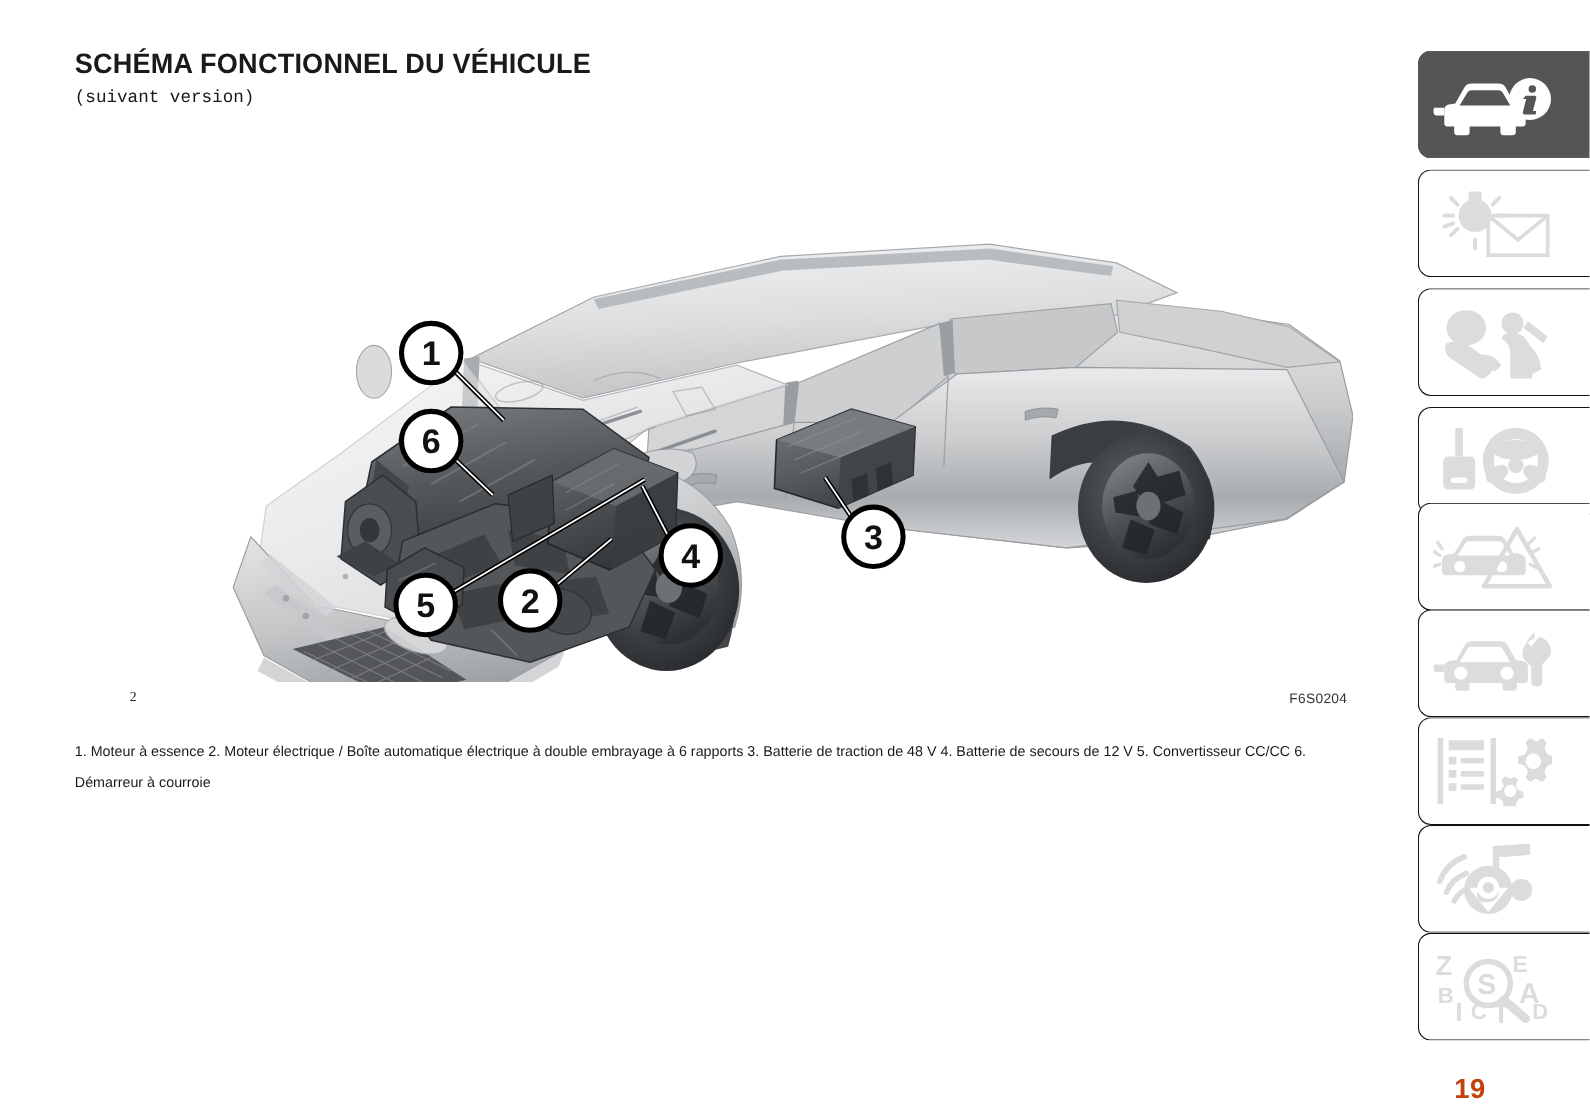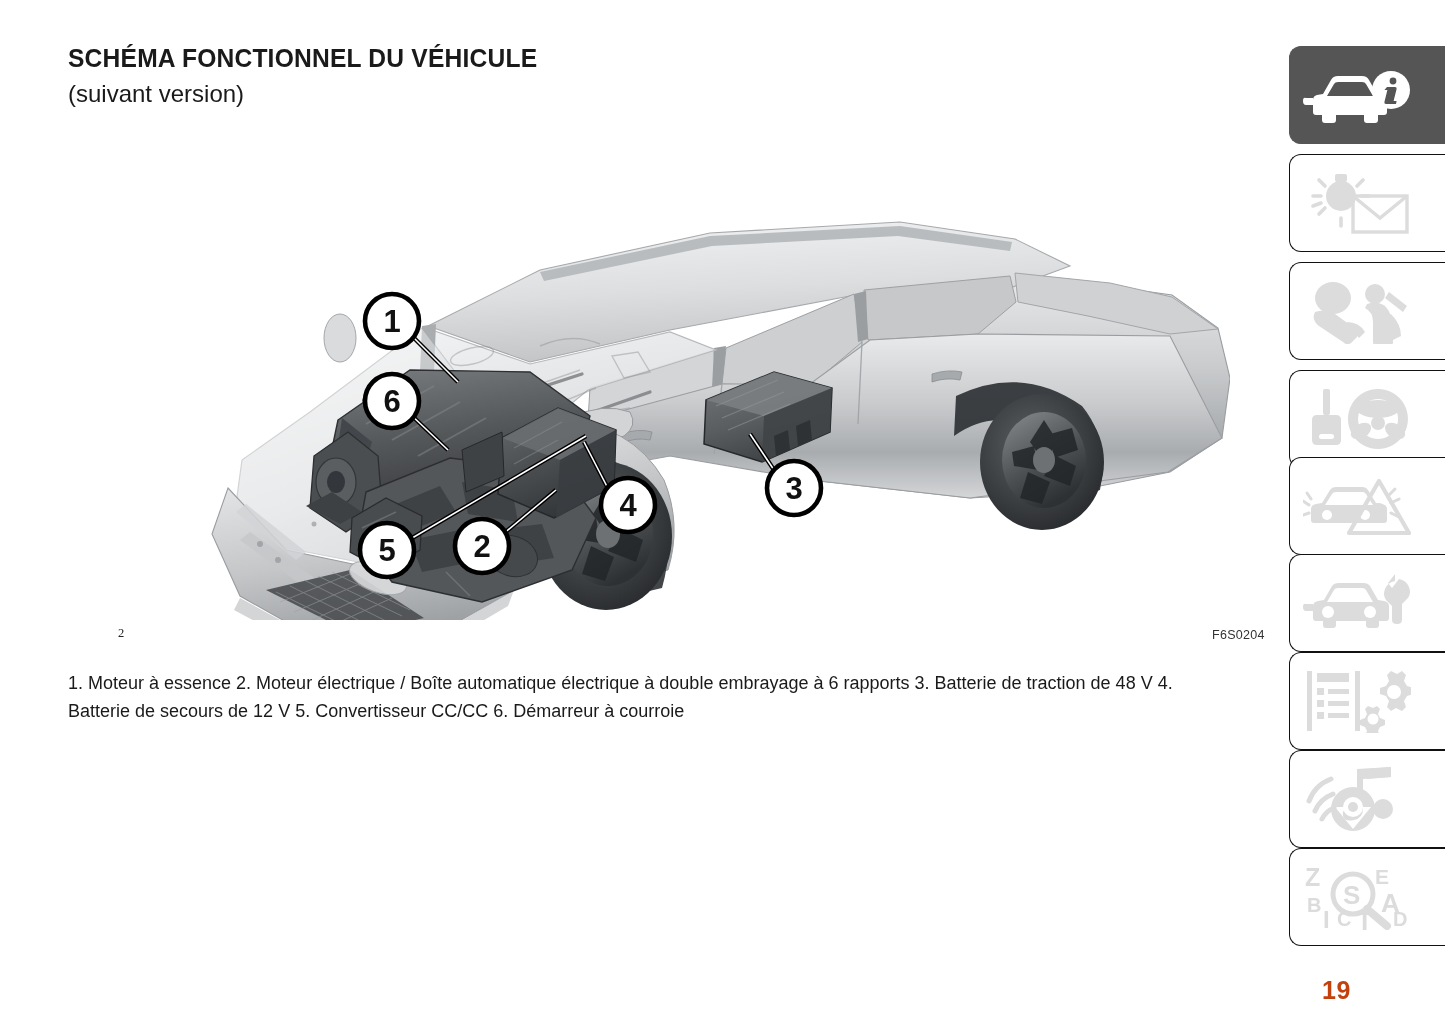--- a/index.html
+++ b/index.html
@@ -35,24 +35,25 @@
     color: #1a1a1a;
     font-family: "Liberation Sans", sans-serif;
     transform: scaleX(0.965);
     transform-origin: left top;
     white-space: nowrap;
   }
   #page-subtitle {
     position: absolute;
     left: 68px;
     top: 80px;
-    font-size: 24px;
+    font-size: 16px;
     font-weight: normal;
     color: #1a1a1a;
     white-space: nowrap;
+    font-family: Liberation Mono, monospace;
   }
 
   
   #figure {
     position: absolute;
     left: 110px;
     top: 120px;
     width: 1120px;
     height: 500px;
   }
@@ -67,30 +68,29 @@
     color: #222;
   }
   #figure-code {
     position: absolute;
     left: 1172px;
     top: 628px;
     font-size: 12.5px;
     font-family: "Liberation Sans", sans-serif;
     color: #333;
     letter-spacing: 0.3px;
-    margin-left: 40px;
   }
 
   
   #caption {
     position: absolute;
     left: 68px;
     top: 669px;
     width: 1140px;
-    font-size: 18px;
+    font-size: 13px;
     line-height: 28px;
     color: #1a1a1a;
   }
 
   
   #sidebar {
     position: absolute;
     right: 0;
     top: 0;
     width: 165px;

